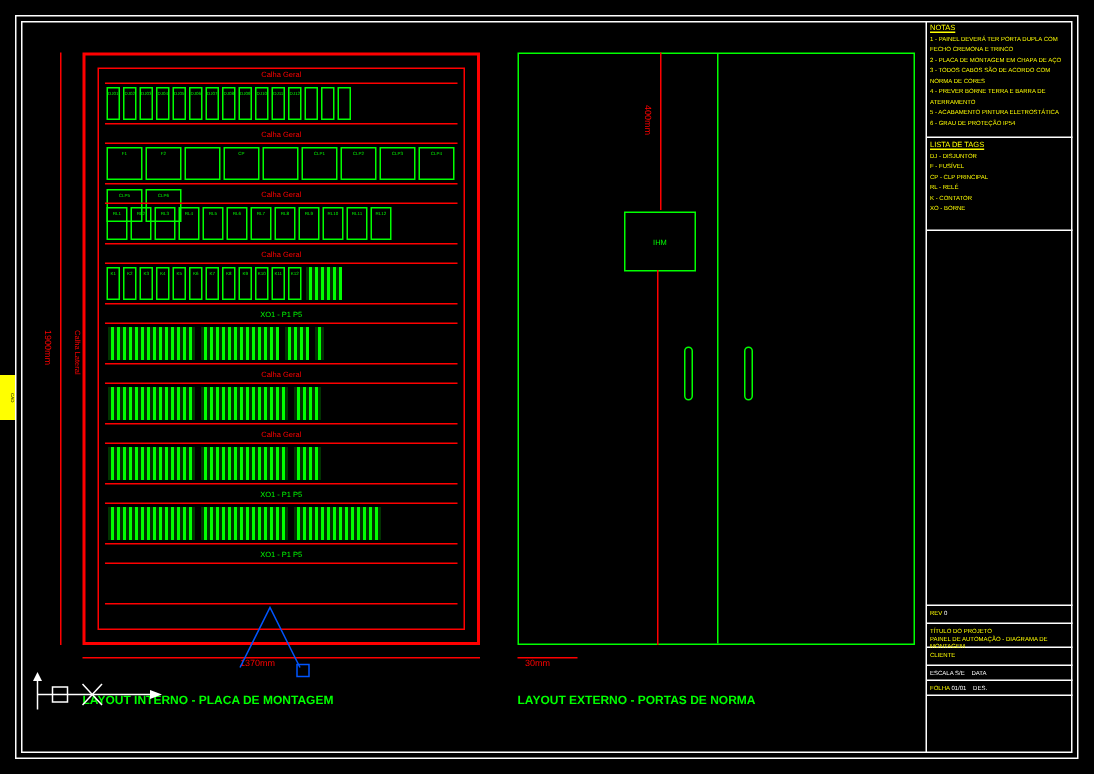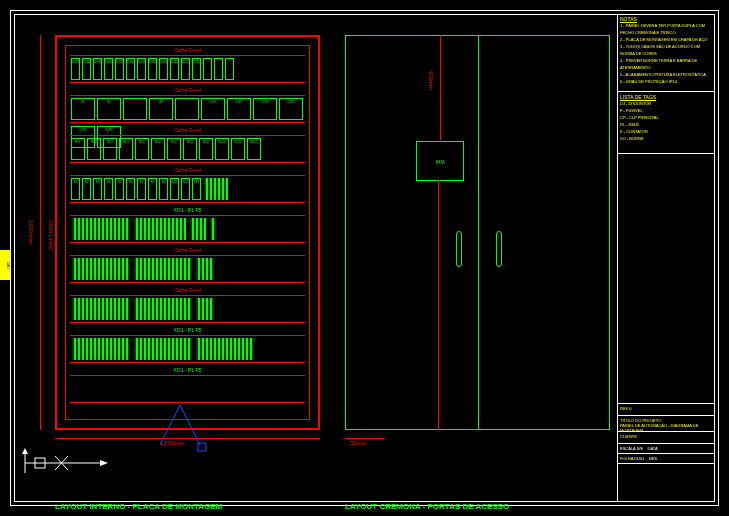--- a/index.html
+++ b/index.html
@@ -54,21 +54,21 @@
     height: 22px;
     margin: 3px 2px;
     background: #0f0;
     background-image: repeating-linear-gradient(90deg, #030 0 2px, #0f0 2px 4px);
   }
 
   .dim-line { position: absolute; border-top: 1px solid #f00; }
   .dim-line-v { position: absolute; border-left: 1px solid #f00; }
   .dim-text { position: absolute; color: #f00; font-size: 6px; }
 
-  .caption { position: absolute; color: #0f0; font-size: 8px; font-weight: bold; margin-top: 40px; }
+  .caption { position: absolute; color: #0f0; font-size: 8px; font-weight: bold; }
 
   .right-panel {
     position: absolute;
     left: 345px; top: 35px;
     width: 265px; height: 395px;
     border: 1px solid #0f0;
   }
   .door-split { position: absolute; left: 50%; top: 0; bottom: 0; border-left: 1px solid #0f0; }
   .handle { position: absolute; width: 6px; height: 36px; border: 1px solid #0f0; border-radius: 3px; }
   .ihm-box { position: absolute; left: 70px; top: 105px; width: 48px; height: 40px; border: 1px solid #0f0; font-size: 5px; color: #0f0; text-align: center; line-height: 40px; }
@@ -156,21 +156,21 @@
   <div class="ihm-box">IHM</div>
 </div>
 
 <div class="dim-line-v" style="left:440px; top:35px; height:105px"></div>
 <div class="dim-text" style="left:428px; top:70px; writing-mode:vertical-rl">400mm</div>
 <div class="dim-line-v" style="left:438px; top:180px; height:250px"></div>
 <div class="dim-line" style="left:345px; top:438px; width:40px"></div>
 <div class="dim-text" style="left:350px; top:440px">30mm</div>
 
 <div class="caption" style="left:55px; top:462px">LAYOUT INTERNO - PLACA DE MONTAGEM</div>
-<div class="caption" style="left:345px; top:462px">LAYOUT CREMONA - PORTAS DE ACESSO</div>
+<div class="caption" style="left:345px; top:462px">LAYOUT EXTERNO - PORTAS DE NORMA</div>
 
 <svg class="arrow-blue" style="left:150px; top:395px; width:60px; height:60px">
   <path d="M10 50 L30 10 L50 50" stroke="#05f" stroke-width="1" fill="none"></path>
   <rect x="48" y="48" width="8" height="8" stroke="#05f" fill="none"></rect>
 </svg>
 <svg style="position:absolute; left:20px; top:448px; width:90px; height:30px">
   <line x1="5" y1="25" x2="5" y2="2" stroke="#fff"></line>
   <polygon points="2,6 8,6 5,0" fill="#fff"></polygon>
   <line x1="5" y1="15" x2="85" y2="15" stroke="#fff"></line>
   <polygon points="80,12 80,18 88,15" fill="#fff"></polygon>

